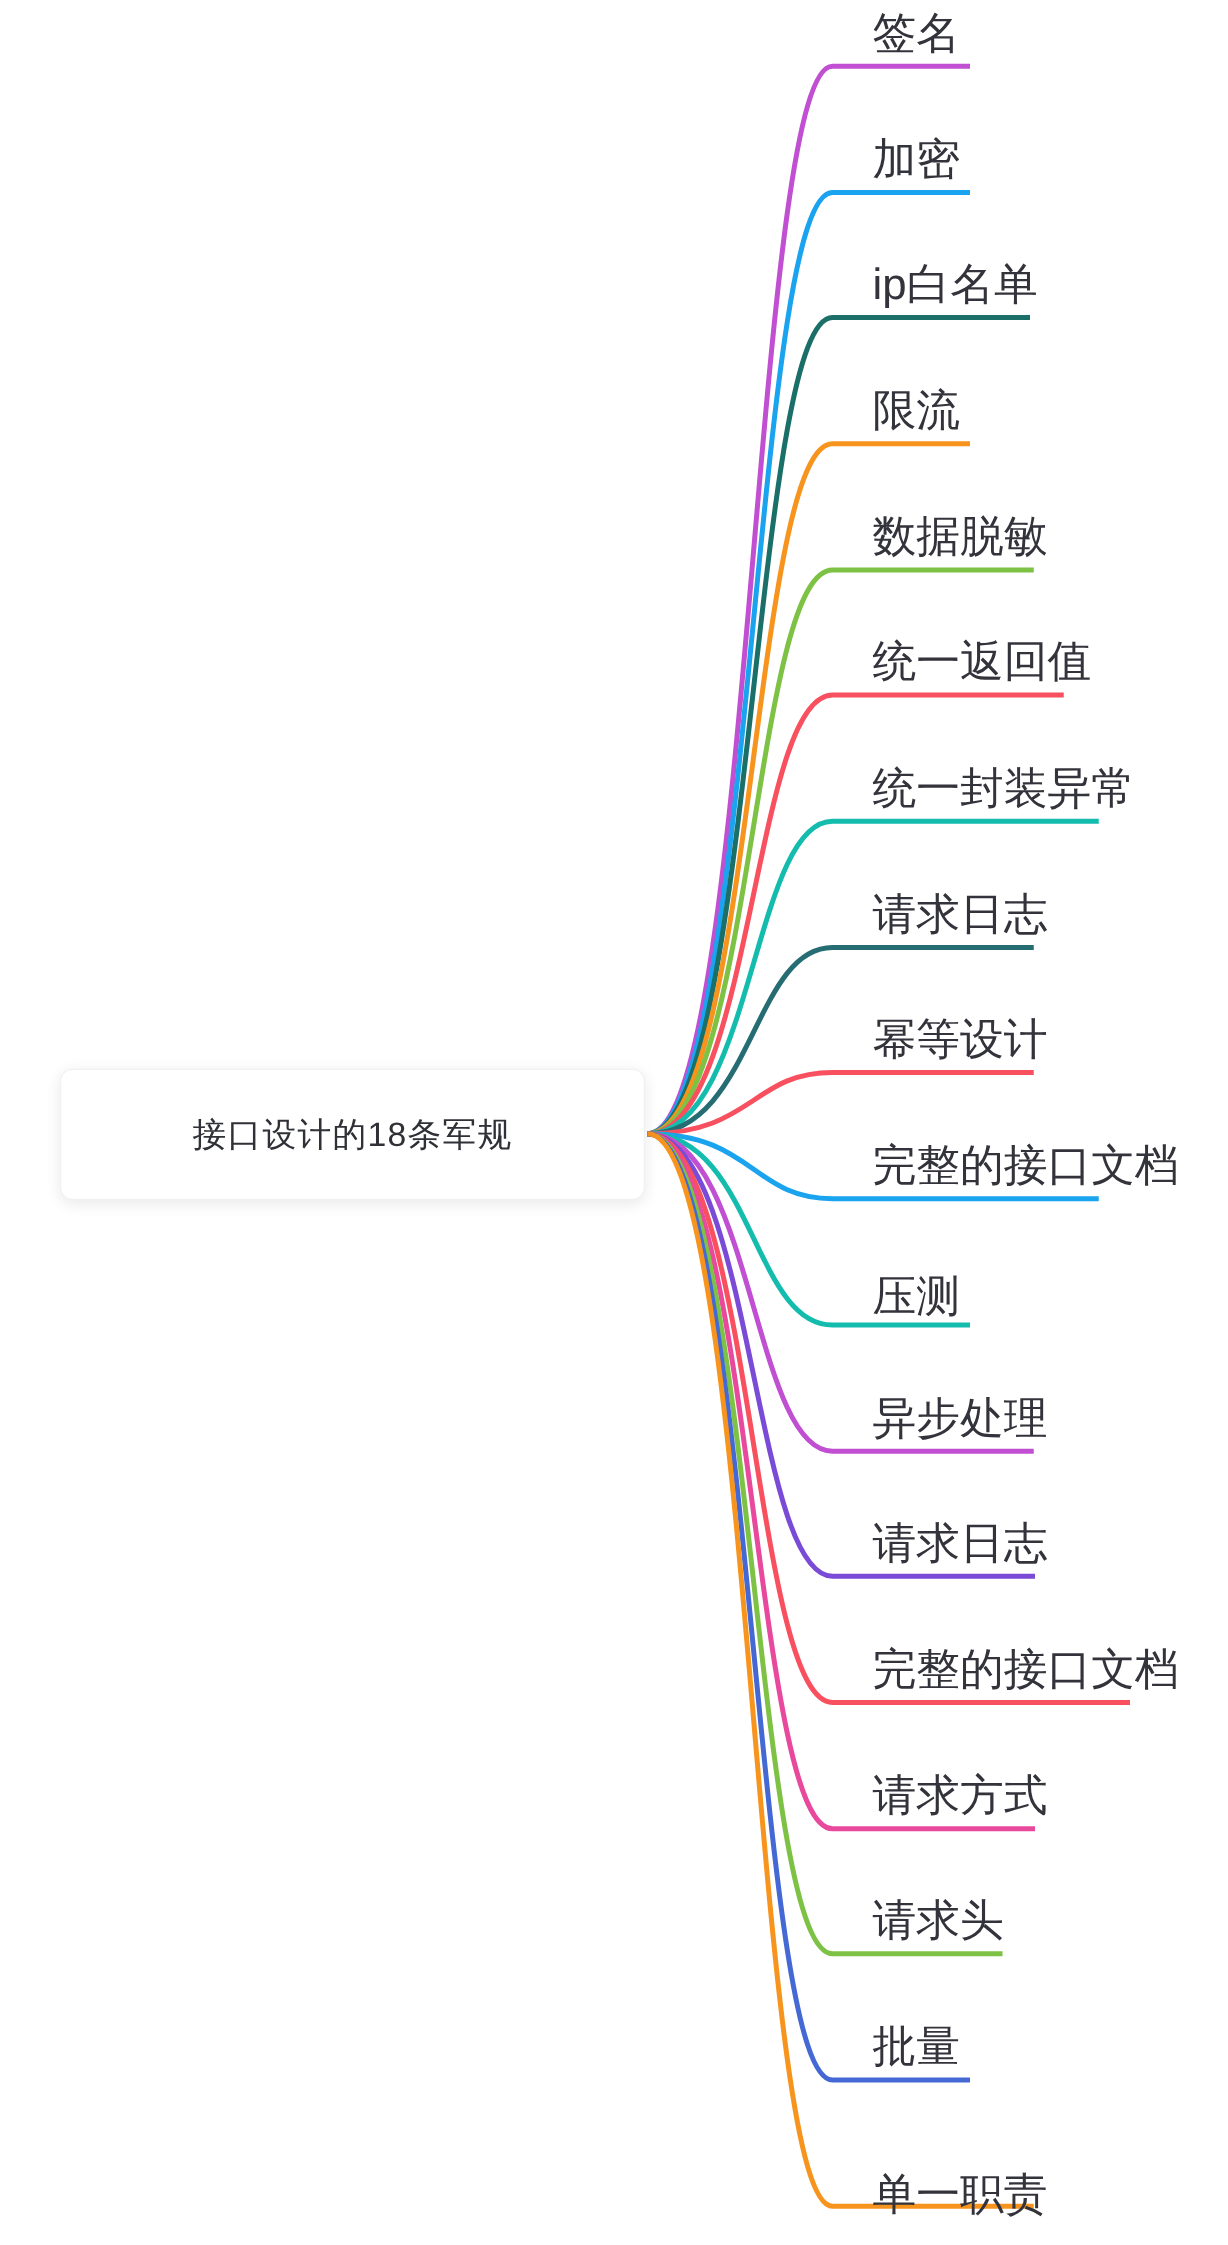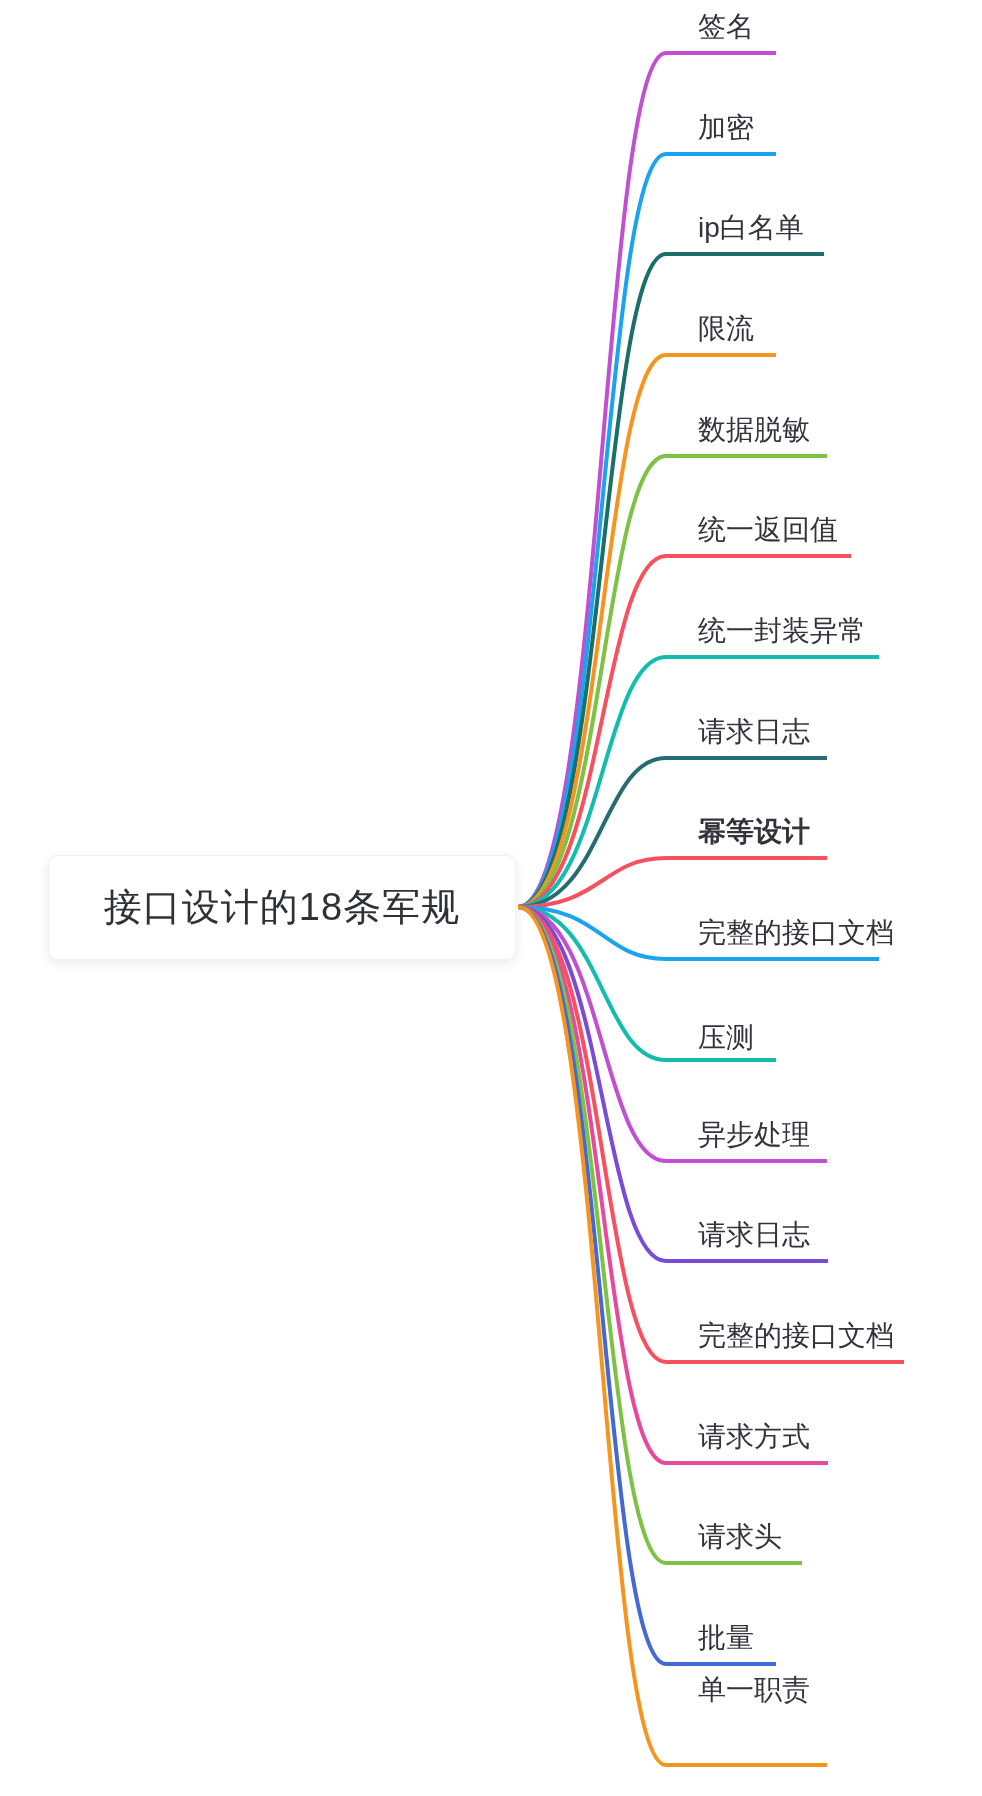--- a/index.html
+++ b/index.html
@@ -32,29 +32,29 @@
     border: 1px solid #f1f1f3;
     border-radius: 10px;
     box-shadow: 0 3px 12px rgba(0,0,0,0.09);
     display: flex;
     align-items: center;
     justify-content: center;
     box-sizing: border-box;
     cursor: pointer;
   }
   .root-node span {
-    font-size: 38px;
+    font-size: 27px;
     color: #2f3137;
     letter-spacing: 1px;
     white-space: nowrap;
   }
   .branch-label {
     position: absolute;
     left: 698px;
-    font-size: 28px;
+    font-size: 35px;
     line-height: 30px;
     color: #33333b;
     white-space: nowrap;
     cursor: pointer;
   }
 </style>
 </head>
 <body>
 
 <div class="canvas">
@@ -86,25 +86,25 @@
 
   <div id="labels">
       <div class="branch-label" style="top: 12px;">签名</div>
       <div class="branch-label" style="top: 113px;">加密</div>
       <div class="branch-label" style="top: 213px;">ip白名单</div>
       <div class="branch-label" style="top: 314px; text-align: right;">限流</div>
       <div class="branch-label" style="top: 415px;">数据脱敏</div>
       <div class="branch-label" style="top: 515px;">统一返回值</div>
       <div class="branch-label" style="top: 616px;">统一封装异常</div>
       <div class="branch-label" style="top: 717px;">请求日志</div>
-      <div class="branch-label" style="top: 817px; font-weight: bold;">幂等设计</div>
+      <div class="branch-label" style="top: 817px;">幂等设计</div>
       <div class="branch-label" style="top: 918px;">完整的接口文档</div>
       <div class="branch-label" style="top: 1023px;">压测</div>
       <div class="branch-label" style="top: 1120px;">异步处理</div>
       <div class="branch-label" style="top: 1220px;">请求日志</div>
       <div class="branch-label" style="top: 1321px;">完整的接口文档</div>
       <div class="branch-label" style="top: 1422px;">请求方式</div>
       <div class="branch-label" style="top: 1522px;">请求头</div>
       <div class="branch-label" style="top: 1623px;">批量</div>
-      <div class="branch-label" style="top: 1675px;">单一职责</div>
+      <div class="branch-label" style="top: 1741px;">单一职责</div>
     </div>
 
 </div>
 
 </body></html>

